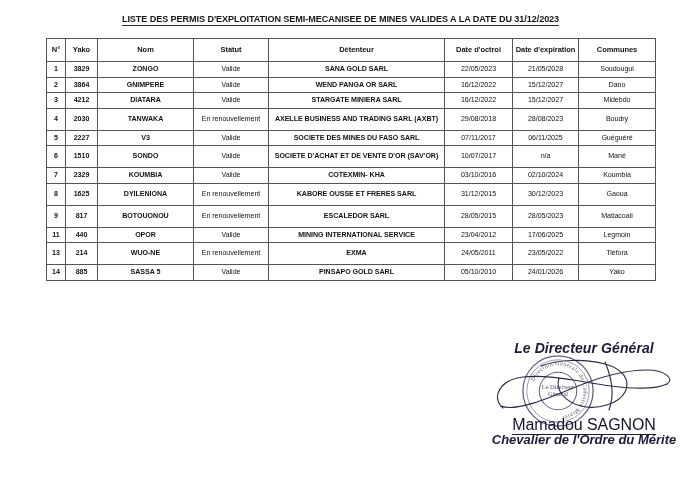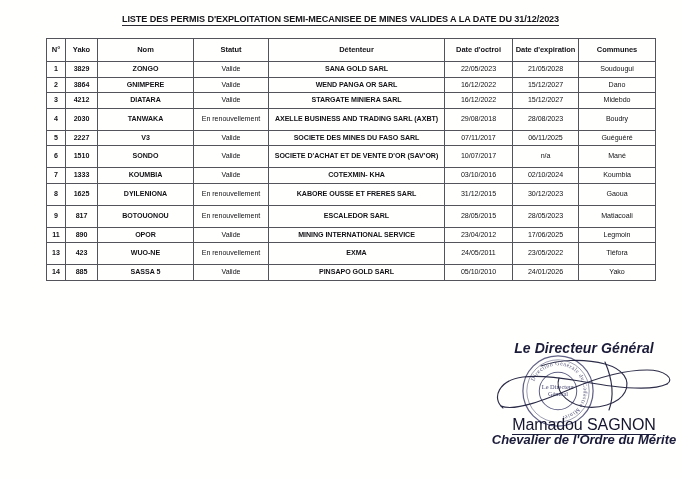--- a/index.html
+++ b/index.html
@@ -247,21 +247,21 @@
             <td class="code">1510</td>
             <td class="nom">SONDO</td>
             <td class="statut">Valide</td>
             <td class="det">SOCIETE D'ACHAT ET DE VENTE D'OR (SAV'OR)</td>
             <td class="dateoct">10/07/2017</td>
             <td class="dateexp">n/a</td>
             <td class="commune">Mané</td>
           </tr>
           <tr class="r-short">
             <td class="num">7</td>
-            <td class="code">1333</td>
+            <td class="code">2329</td>
             <td class="nom">KOUMBIA</td>
             <td class="statut">Valide</td>
             <td class="det">COTEXMIN- KHA</td>
             <td class="dateoct">03/10/2016</td>
             <td class="dateexp">02/10/2024</td>
             <td class="commune">Koumbia</td>
           </tr>
           <tr class="r-tall">
             <td class="num">8</td>
             <td class="code">1625</td>
@@ -277,31 +277,31 @@
             <td class="code">817</td>
             <td class="nom">BOTOUONOU</td>
             <td class="statut">En renouvellement</td>
             <td class="det">ESCALEDOR SARL</td>
             <td class="dateoct">28/05/2015</td>
             <td class="dateexp">28/05/2023</td>
             <td class="commune">Matiacoali</td>
           </tr>
           <tr class="r-short">
             <td class="num">11</td>
-            <td class="code">890</td>
+            <td class="code">440</td>
             <td class="nom">OPOR</td>
             <td class="statut">Valide</td>
             <td class="det">MINING INTERNATIONAL SERVICE</td>
             <td class="dateoct">23/04/2012</td>
             <td class="dateexp">17/06/2025</td>
             <td class="commune">Legmoin</td>
           </tr>
           <tr class="r-tall">
             <td class="num">13</td>
-            <td class="code">423</td>
+            <td class="code">214</td>
             <td class="nom">WUO-NE</td>
             <td class="statut">En renouvellement</td>
             <td class="det">EXMA</td>
             <td class="dateoct">24/05/2011</td>
             <td class="dateexp">23/05/2022</td>
             <td class="commune">Tiéfora</td>
           </tr>
           <tr class="r-short">
             <td class="num">14</td>
             <td class="code">885</td>

